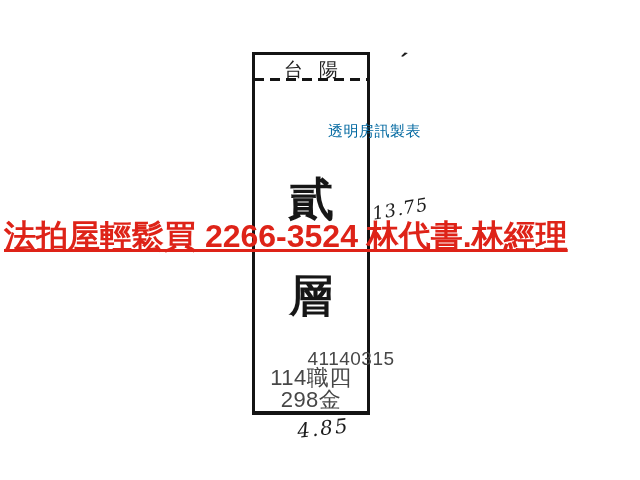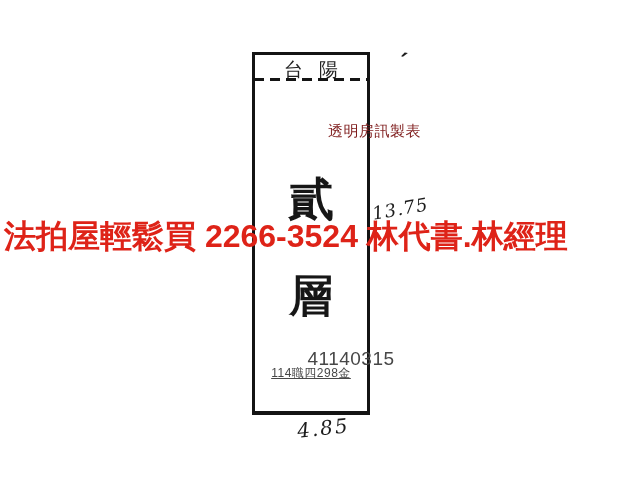--- a/index.html
+++ b/index.html
@@ -69,28 +69,28 @@
   .case-number, .case-ref {
     position: absolute;
     left: 0;
     width: 100%;
     text-align: center;
     line-height: 1;
     color: var(--print-gray);
     letter-spacing: 0.5px;
   }
   .case-number { top: 294px; font-size: 19px; padding-left: 40px; }
-  .case-ref    { top: 312px; font-size: 12px; text-decoration: underline; }
+  .case-ref    { top: 312px; font-size: 22px; }
   
   .maker-note {
     position: absolute;
     left: 328px;
     top: 122px;
     font-size: 15px;
-    color: #7f1d1d;
+    color: #0369a1;
     letter-spacing: 0.5px;
     z-index: 3;
     white-space: nowrap;
   }
   .handwritten {
     position: absolute;
     color: #1c1c1c;
     font-family: "DejaVu Serif", "Liberation Serif", serif;
     font-style: italic;
     line-height: 1;
@@ -105,20 +105,21 @@
     position: absolute;
     left: 4px;
     top: 219px;
     font-size: 32px;
     font-weight: bold;
     line-height: 1.1;
     color: var(--watermark-red);
     white-space: nowrap;
     letter-spacing: 0px;
     z-index: 10;
+    text-decoration: underline;
   }
 </style>
 </head>
 <body>
 
 <div class="canvas">
 
   <div class="plan-box">
     <div class="building-label">
       <span>台</span>

